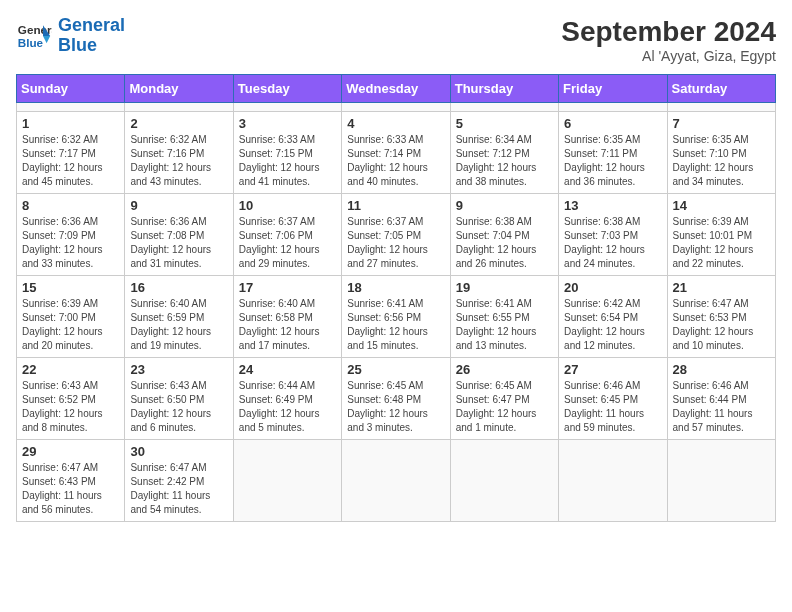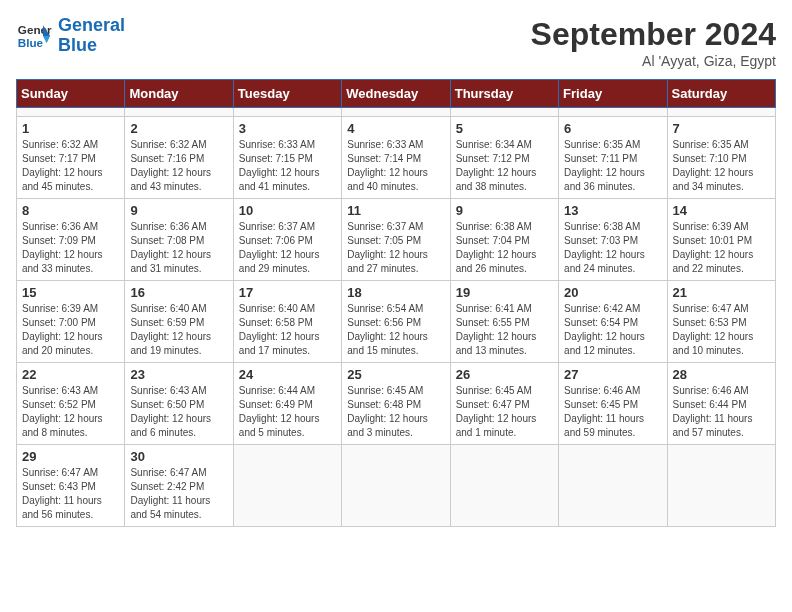--- a/index.html
+++ b/index.html
@@ -31,36 +31,36 @@
       color: #1a6bb5;
     }
     .logo-icon {
       width: 36px;
       height: 36px;
     }
     .title-area {
       text-align: right;
     }
     .month-title {
-      font-size: 32px;
+      font-size: 28px;
       font-weight: bold;
       color: #333;
     }
     .location-title {
       font-size: 14px;
       color: #555;
       text-align: right;
     }
     table {
       width: 100%;
       border-collapse: collapse;
       font-size: 10.5px;
     }
     thead tr th {
-      background-color: #7f1d1d;
+      background-color: #8b5cf6;
       color: #fff;
       padding: 6px 4px;
       text-align: left;
       font-size: 13px;
       font-weight: bold;
       border: 1px solid #2e6db4;
     }
     tbody tr td {
       border: 1px solid #ccc;
       vertical-align: top;
@@ -249,21 +249,21 @@
         </td>
         <td>
           <span class="day-num">17</span>
           <div class="day-detail">Sunrise: 6:40 AM
 Sunset: 6:58 PM
 Daylight: 12 hours
 and 17 minutes.</div>
         </td>
         <td>
           <span class="day-num">18</span>
-          <div class="day-detail">Sunrise: 6:54 AM
+          <div class="day-detail">Sunrise: 6:41 AM
 Sunset: 6:56 PM
 Daylight: 12 hours
 and 15 minutes.</div>
         </td>
         <td>
           <span class="day-num">19</span>
           <div class="day-detail">Sunrise: 6:41 AM
 Sunset: 6:55 PM
 Daylight: 12 hours
 and 13 minutes.</div>

